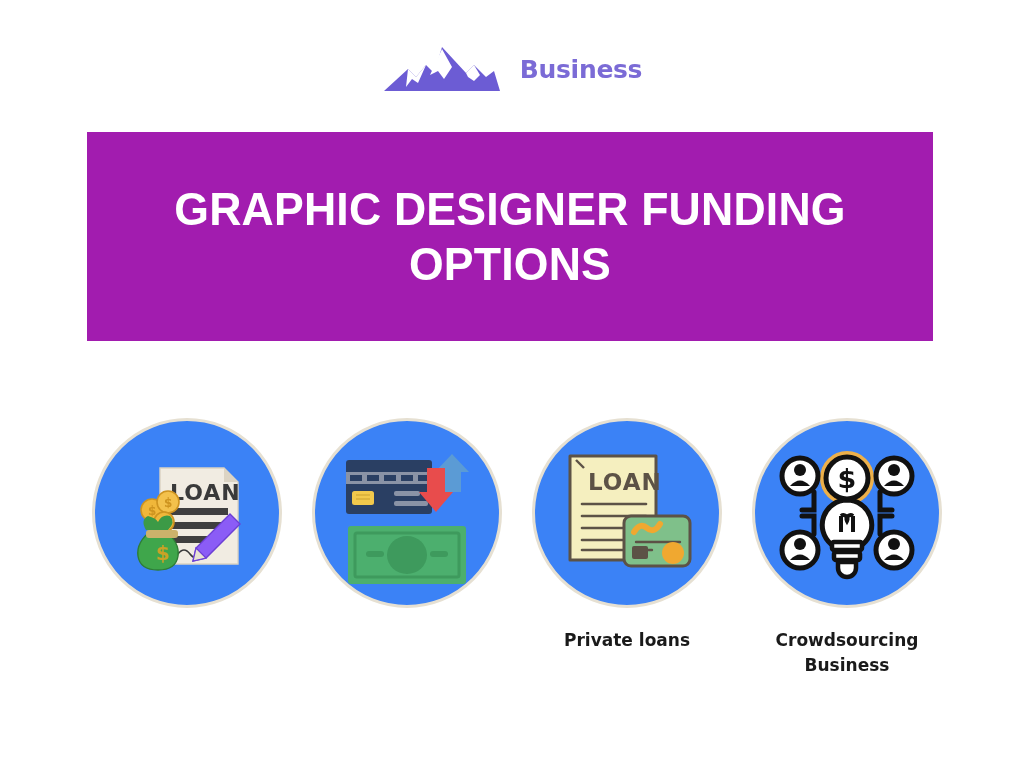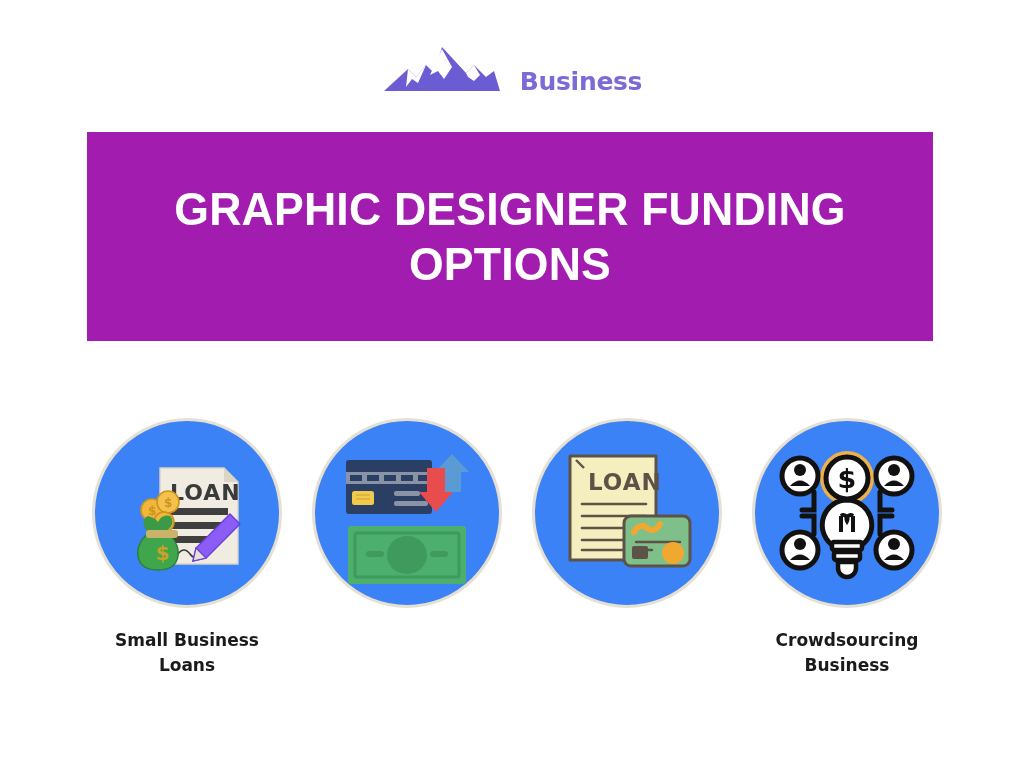--- a/index.html
+++ b/index.html
@@ -31,21 +31,21 @@
     align-items: flex-end;
     gap: 0px;
   }
   #logo-mark { display: block; }
   #logo-wordmark {
     display: flex;
     flex-direction: column;
     align-items: flex-start;
     line-height: 0.84;
     margin-left: -6px;
-    margin-bottom: 2px;
+    margin-bottom: 14px;
   }
   #logo-word-top {
     font-family: "DejaVu Sans", sans-serif;
     font-weight: bold;
     font-size: 25px;
     color: #7B6BD6;
     letter-spacing: -0.3px;
     margin-left: 24px;
   }
   #logo-word-bottom {
@@ -165,21 +165,20 @@
 
         <path d="M40 92 q-16 12 -14 26 q2 14 20 14 q18 0 20 -14 q2 -14 -14 -26 Z" fill="#3FA64B" stroke="#2E7D36" stroke-width="1.4"></path>
         <path d="M34 92 q-6 -10 2 -14 q8 2 10 6 q4 -8 12 -6 q6 6 -2 14 Z" fill="#3C9A46"></path>
         <rect x="34" y="92" width="32" height="8" rx="3" fill="#CBB26B"></rect>
         <text x="44" y="122" font-family="DejaVu Sans, sans-serif" font-size="20" font-weight="bold" fill="#C9A227">$</text>
 
         <path d="M118 76 l10 10 l-34 34 l-13 3 l3 -13 Z" fill="#8B5CF6" stroke="#6C3FD4" stroke-width="1.4"></path>
         <path d="M81 123 l3 -13 l10 10 Z" fill="#E8E2D2" stroke="#6C3FD4" stroke-width="1.2"></path>
       </svg>
     </div>
-    <div class="option-label">Small Business Loans</div>
   </div>
 
   <div class="option-card">
     <div class="option-circle">
       <svg class="icon-svg" width="150" height="150" viewBox="0 0 150 150">
 
         <rect x="14" y="22" width="86" height="54" rx="3" fill="#2A3F63"></rect>
         <rect x="14" y="34" width="86" height="12" fill="#8A93A6"></rect>
         <rect x="18" y="37" width="12" height="6" fill="#2A3F63"></rect>
         <rect x="35" y="37" width="12" height="6" fill="#2A3F63"></rect>
@@ -221,20 +220,21 @@
         <rect x="72" y="78" width="66" height="50" rx="7" fill="#7FC08A" stroke="#5C5246" stroke-width="3"></rect>
         <path d="M82 94 q6 -10 13 -4 q7 6 13 -4" stroke="#F0A830" stroke-width="6" fill="none" stroke-linecap="round"></path>
         <g stroke="#5C5246" stroke-width="2.4" stroke-linecap="round">
           <line x1="84" y1="104" x2="128" y2="104"></line>
           <line x1="84" y1="112" x2="100" y2="112"></line>
         </g>
         <rect x="80" y="108" width="16" height="13" rx="2" fill="#5C5246"></rect>
         <circle cx="121" cy="115" r="11" fill="#F0A830"></circle>
       </svg>
     </div>
+    <div class="option-label">Private loans</div>
   </div>
 
   <div class="option-card">
     <div class="option-circle">
       <svg class="icon-svg" width="150" height="150" viewBox="0 0 150 150">
 
         <circle cx="75" cy="40" r="27" fill="#EDB04A"></circle>
 
         <g stroke="#111111" stroke-width="5" fill="none" stroke-linecap="round">
           <path d="M42 54 V72 H30"></path>

